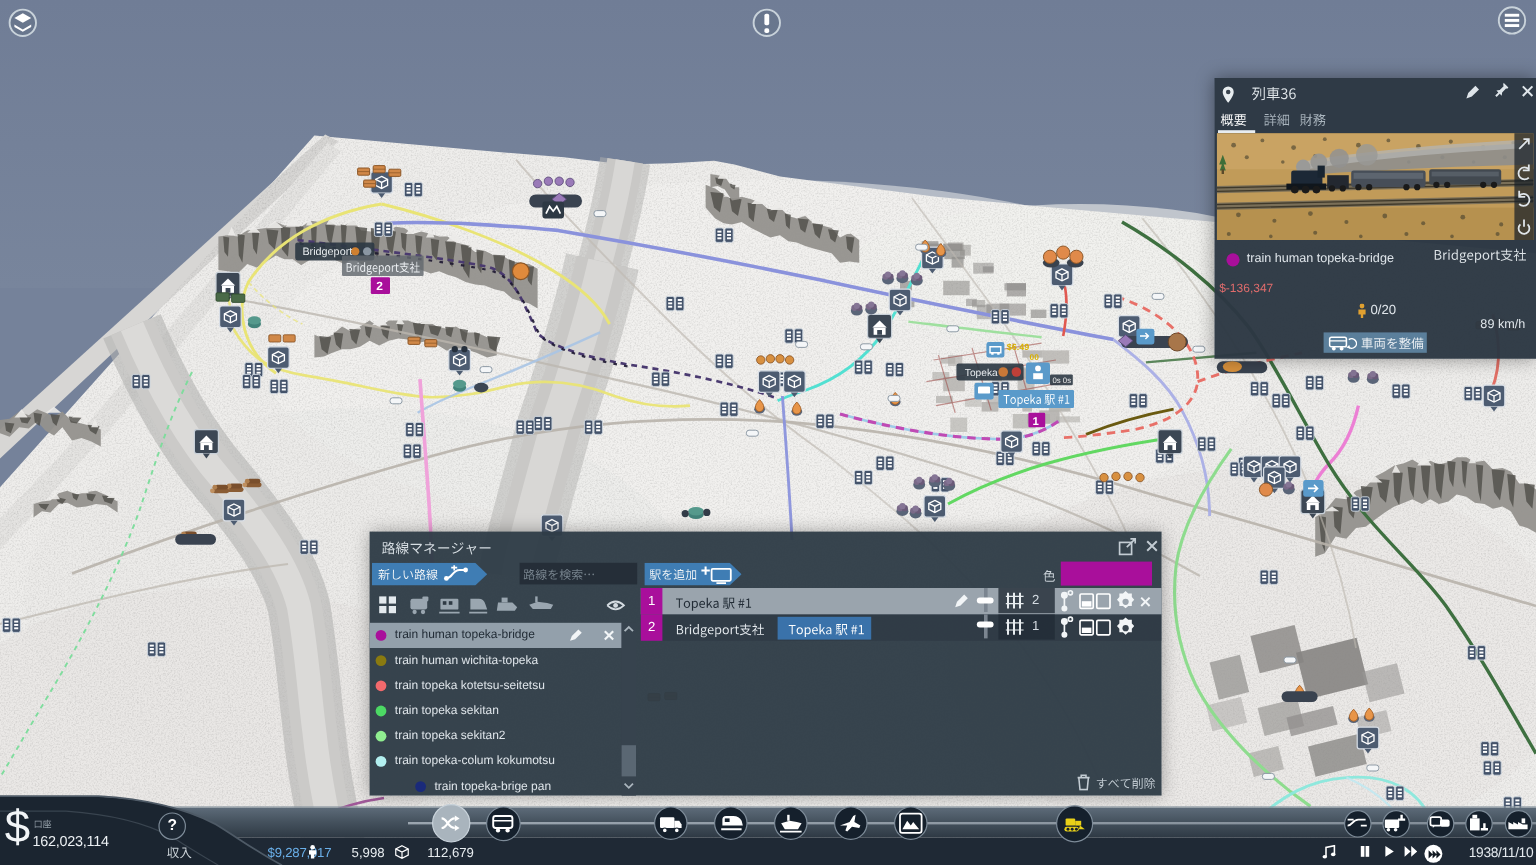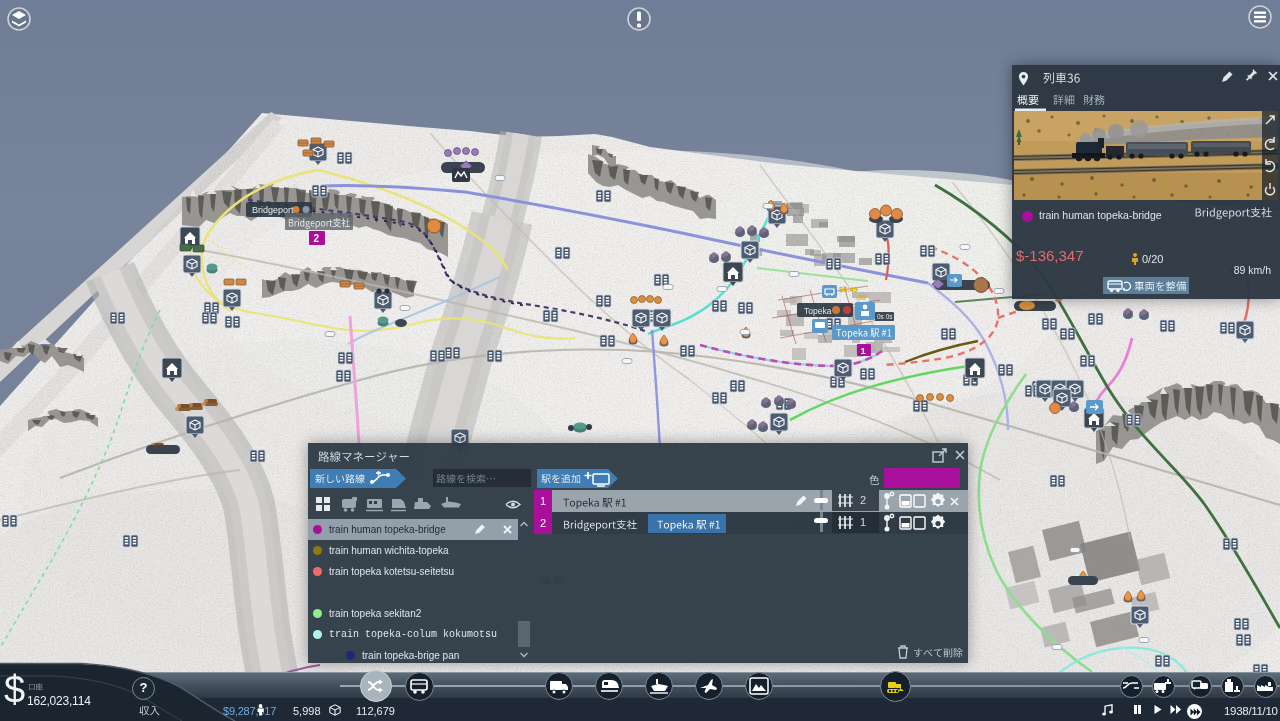--- a/index.html
+++ b/index.html
@@ -530,27 +530,31 @@
       </svg>
     </div>
     <div class="abs" style="left:308px;top:540px;width:210px;height:21px;overflow:hidden;z-index:11;">
       <div class="abs" style="left:5px;top:6px;width:9px;height:9px;border-radius:50%;background:#8a7a10;"></div>
       <div class="abs" style="left:21px;top:5px;font-size:10px;color:#dfe5ea;white-space:nowrap;">train human wichita-topeka</div>
     </div>
     <div class="abs" style="left:308px;top:561px;width:210px;height:21px;overflow:hidden;z-index:11;">
       <div class="abs" style="left:5px;top:6px;width:9px;height:9px;border-radius:50%;background:#f2696c;"></div>
       <div class="abs" style="left:21px;top:5px;font-size:10px;color:#dfe5ea;white-space:nowrap;">train topeka kotetsu-seitetsu</div>
     </div>
+    <div class="abs" style="left:308px;top:582px;width:210px;height:21px;overflow:hidden;z-index:11;">
+      <div class="abs" style="left:5px;top:6px;width:9px;height:9px;border-radius:50%;background:#4cd964;"></div>
+      <div class="abs" style="left:21px;top:5px;font-size:10px;color:#dfe5ea;white-space:nowrap;">train topeka sekitan</div>
+    </div>
     <div class="abs" style="left:308px;top:603px;width:210px;height:21px;overflow:hidden;z-index:11;">
       <div class="abs" style="left:5px;top:6px;width:9px;height:9px;border-radius:50%;background:#90ee90;"></div>
       <div class="abs" style="left:21px;top:5px;font-size:10px;color:#dfe5ea;white-space:nowrap;">train topeka sekitan2</div>
     </div>
     <div class="abs" style="left:308px;top:624px;width:210px;height:21px;overflow:hidden;z-index:11;">
       <div class="abs" style="left:5px;top:6px;width:9px;height:9px;border-radius:50%;background:#b3f0f0;"></div>
-      <div class="abs" style="left:21px;top:5px;font-size:10px;color:#dfe5ea;white-space:nowrap;font-family:Liberation Mono, monospace;">train topeka-colum kokumotsu</div>
+      <div class="abs" style="left:21px;top:5px;font-size:10px;color:#dfe5ea;white-space:nowrap;">train topeka-colum kokumotsu</div>
     </div>
     <div class="abs" style="left:308px;top:645px;width:210px;height:17px;overflow:hidden;z-index:11;margin-left:33px;">
       <div class="abs" style="left:5px;top:6px;width:9px;height:9px;border-radius:50%;background:#1a2a7a;"></div>
       <div class="abs" style="left:21px;top:5px;font-size:10px;color:#dfe5ea;white-space:nowrap;">train topeka-brige pan</div>
     </div>
     <div class="abs" style="left:518px;top:519px;width:12px;height:144px;background:#37434e;z-index:11;"></div>
     <div class="abs" style="left:518px;top:621px;width:12px;height:26px;background:#5a6773;z-index:11;"></div>
     <svg class="abs" style="left:518px;top:519px;z-index:12" width="12" height="144" viewBox="0 0 12 144">
       <path d="M2.5,7 l3.5,-3.5 3.5,3.5" stroke="#aab5bd" stroke-width="1.5" fill="none"></path>
       <path d="M2.5,134 l3.5,3.5 3.5,-3.5" stroke="#aab5bd" stroke-width="1.5" fill="none"></path>
@@ -733,21 +737,21 @@
           <path d="M4,52 a5,5 0 1 1 0,7"></path>
           <path d="M4,48 v5 h5" fill="none"></path>
         </g>
 <g stroke="#dfe5ea" stroke-width="1.5" fill="none">
           <path d="M5,76 a4.5,4.5 0 1 0 6,0"></path>
           <path d="M8,72 v6"></path>
         </g>
 </svg>
       <div class="abs" style="left:10px;top:146px;width:11px;height:11px;border-radius:50%;background:#a90f9b;"></div>
       <div class="abs" style="left:27px;top:144px;font-size:10.5px;color:#dfe5ea;">train human topeka-bridge</div>
-      <div class="abs" style="left:4px;top:182px;font-size:15px;color:#e06c6c;">$-136,347</div>
+      <div class="abs" style="left:4px;top:170px;font-size:10px;color:#e06c6c;">$-136,347</div>
       <div class="abs" style="right:9px;top:167px;font-size:10.5px;color:#dfe5ea;margin-top:32px;">89 km/h</div>
       <svg class="abs" style="left:119px;top:188px" width="8" height="12" viewBox="0 0 8 12">
         <circle cx="4" cy="2" r="2" fill="#e0a030"></circle>
         <path d="M1,5 h6 v4 h-2 v3 h-2 v-3 h-2 z" fill="#e0a030"></path>
       </svg>
       <div class="abs" style="left:130px;top:188px;font-size:11px;color:#dfe5ea;">0/20</div>
       <div class="abs" style="left:91px;top:212px;width:86px;height:17px;background:#5b7f9b;"></div>
       <svg class="abs" style="left:95px;top:213px" width="24" height="15" viewBox="0 0 24 15">
         <rect x="1" y="3" width="14" height="8" rx="1.5" fill="none" stroke="#fff" stroke-width="1.3"></rect>
         <path d="M1,6 h14" stroke="#fff" stroke-width="1"></path>

